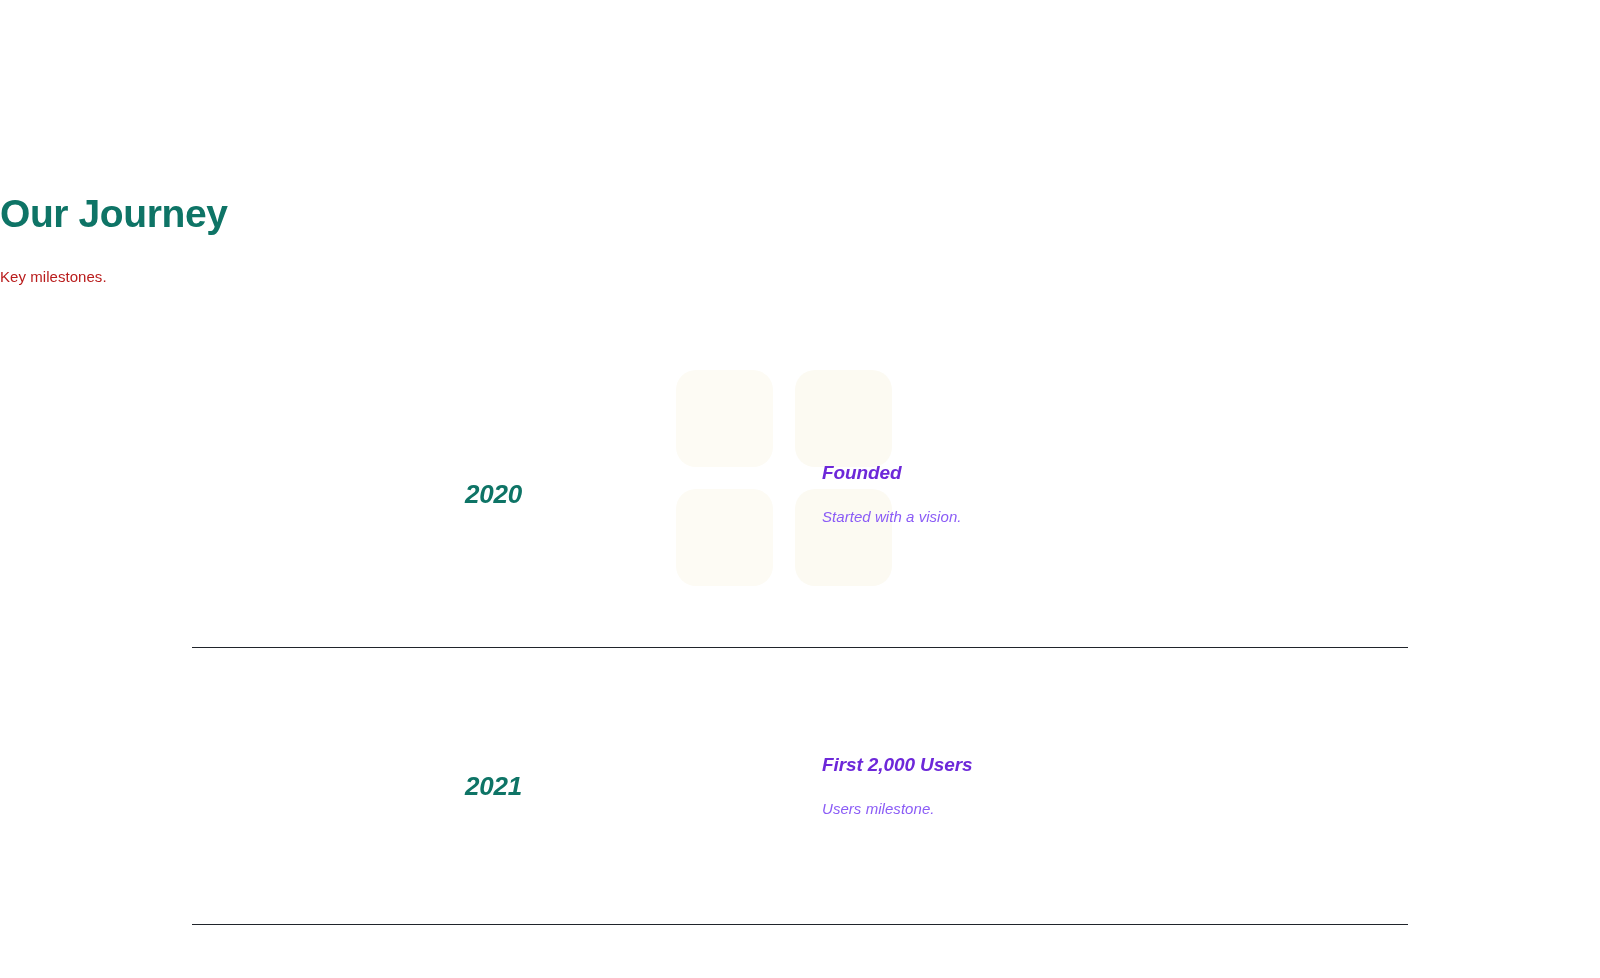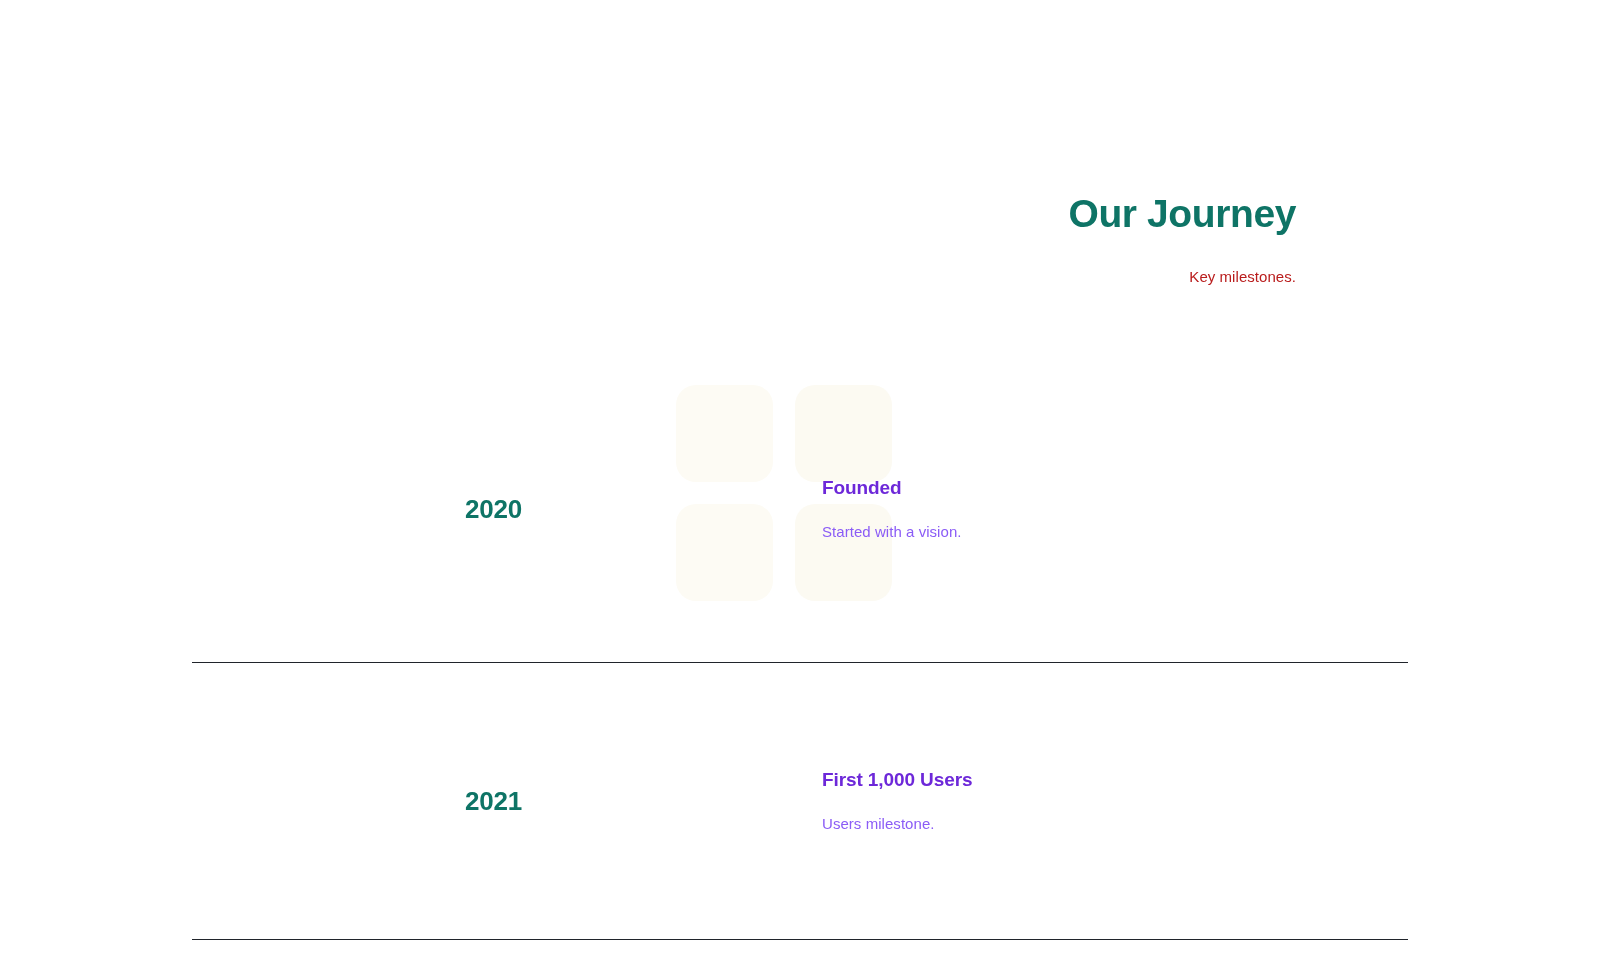--- a/index.html
+++ b/index.html
@@ -22,21 +22,21 @@
     width: 1600px;
     height: 978px;
   }
 
   
   .section-header {
     position: absolute;
     top: 190px;
     left: 0;
     width: 1296px;
-    text-align: right;
+    text-align: left;
   }
   .section-title {
     margin: 0;
     font-size: 39px;
     line-height: 48px;
     font-weight: 700;
     letter-spacing: -0.4px;
     color: #0e7466;
     font-family: "Liberation Sans", sans-serif;
   }
@@ -46,23 +46,24 @@
     font-size: 15px;
     line-height: 22px;
     font-weight: 400;
     color: #b91c1c;
     letter-spacing: 0.05px;
   }
 
   
   .timeline {
     position: absolute;
-    top: 355px;
+    top: 340px;
     left: 192px;
     width: 1216px;
+    font-style: italic;
   }
 
   .timeline-row {
     position: relative;
     display: flex;
     align-items: center;
     border-bottom: 1.6px solid #20242b;
     box-sizing: border-box;
   }
   .timeline-row.row-0 { height: 308px; }
@@ -167,19 +168,19 @@
 
     <div class="timeline-row row-1">
 
       <div class="year-col">
         <span class="year-label">2021</span>
       </div>
 
       <div class="gap-col"></div>
 
       <div class="content-col">
-        <h3 class="milestone-title">First 1,000 Users</h3>
+        <h3 class="milestone-title">First 2,000 Users</h3>
         <p class="milestone-desc">Users milestone.</p>
       </div>
     </div>
 
   </div>
 </div>
 
 </body></html>

